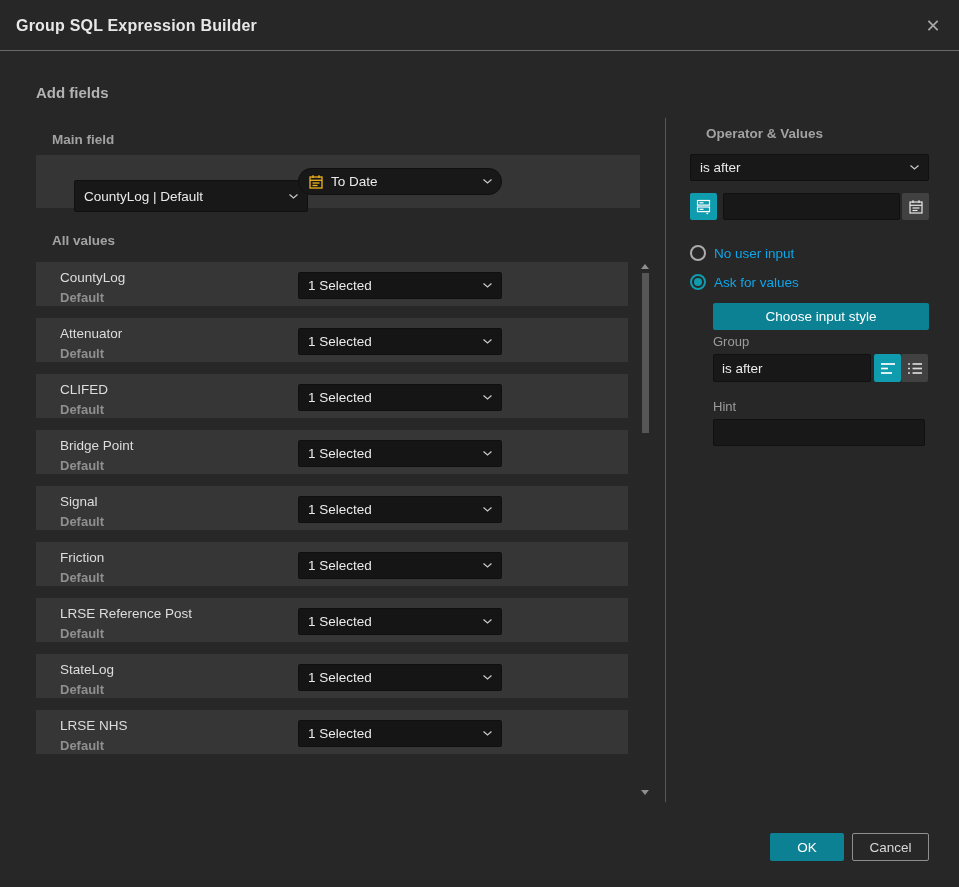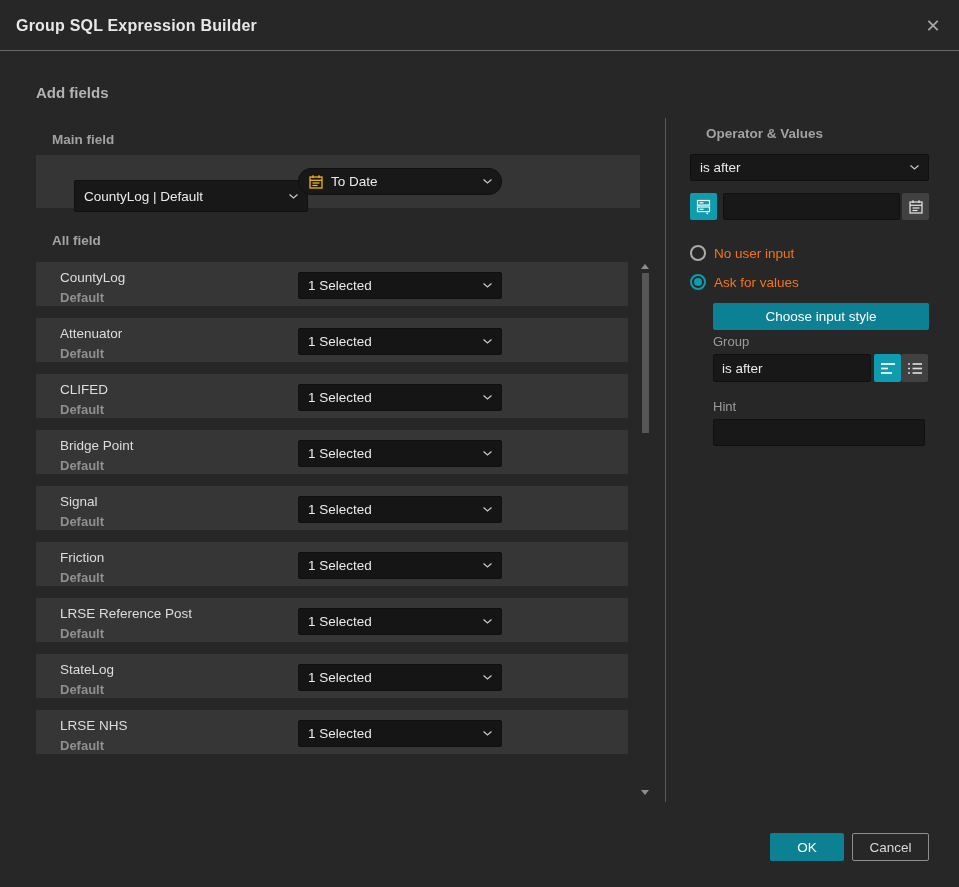--- a/index.html
+++ b/index.html
@@ -52,21 +52,21 @@
   .val-type-btn{left:690px;top:193px;width:27px;height:27px;background:var(--accent-bright);}
   .val-input{left:723px;top:193px;width:177px;height:27px;}
   .cal-btn{left:902px;top:193px;width:27px;height:27px;background:#414141;}
   .radio{position:absolute;width:16px;height:16px;border-radius:50%;box-sizing:border-box;cursor:pointer;
     display:flex;align-items:center;justify-content:center;}
   .radio.off{border:2px solid #ababab;}
   .radio.on{border:2px solid var(--accent-bright);}
   .radio.on::after{content:"";width:8px;height:8px;border-radius:50%;background:var(--accent-bright);}
   .radio1{left:690px;top:245px;}
   .radio2{left:690px;top:274px;}
-  .radio-label{position:absolute;font-size:13.5px;color:#f97316;cursor:pointer;}
+  .radio-label{position:absolute;font-size:13.5px;color:#0ea5e9;cursor:pointer;}
   .rl1{left:714px;top:246px;}
   .rl2{left:714px;top:275px;}
   .choose-btn{position:absolute;left:713px;top:303px;width:216px;height:27px;}
   .cap{position:absolute;font-size:13px;color:#9b9b9b;}
   .cap-label{left:713px;top:334px;}
   .cap-hint{left:713px;top:399px;}
   .label-input{left:713px;top:354px;width:158px;height:28px;}
   .style-single{left:874px;top:354px;width:27px;height:28px;background:var(--accent-bright);}
   .style-list{left:901px;top:354px;width:27px;height:28px;background:#414141;}
   .hint-input{left:713px;top:419px;width:212px;height:27px;}
@@ -106,21 +106,21 @@
         <line x1="4.5" y1="9" x2="11.5" y2="9"></line>
           <line x1="4.5" y1="11.5" x2="9.5" y2="11.5"></line>
       </g>
     </svg>
     <span class="dd-text">To Date</span>
     <svg class="chev" width="9" height="5" viewBox="0 0 9 5">
         <path d="M0.5 0.5 L4.5 4 L8.5 0.5" fill="none" stroke="#c9c9c9" stroke-width="1.2"></path>
       </svg>
   </div>
 
-  <div class="lbl lbl-all">All field</div>
+  <div class="lbl lbl-all">All values</div>
 
   <div class="fields-list" id="fields-list">
     <div class="field-row">
       <div class="fr-name">CountyLog</div>
       <div class="fr-sub">Default</div>
       <div class="dropdown row-dd">
         <span class="dd-text">1 Selected</span>
         <svg class="chev" width="9" height="5" viewBox="0 0 9 5">
             <path d="M0.5 0.5 L4.5 4 L8.5 0.5" fill="none" stroke="#c9c9c9" stroke-width="1.2"></path>
           </svg>

